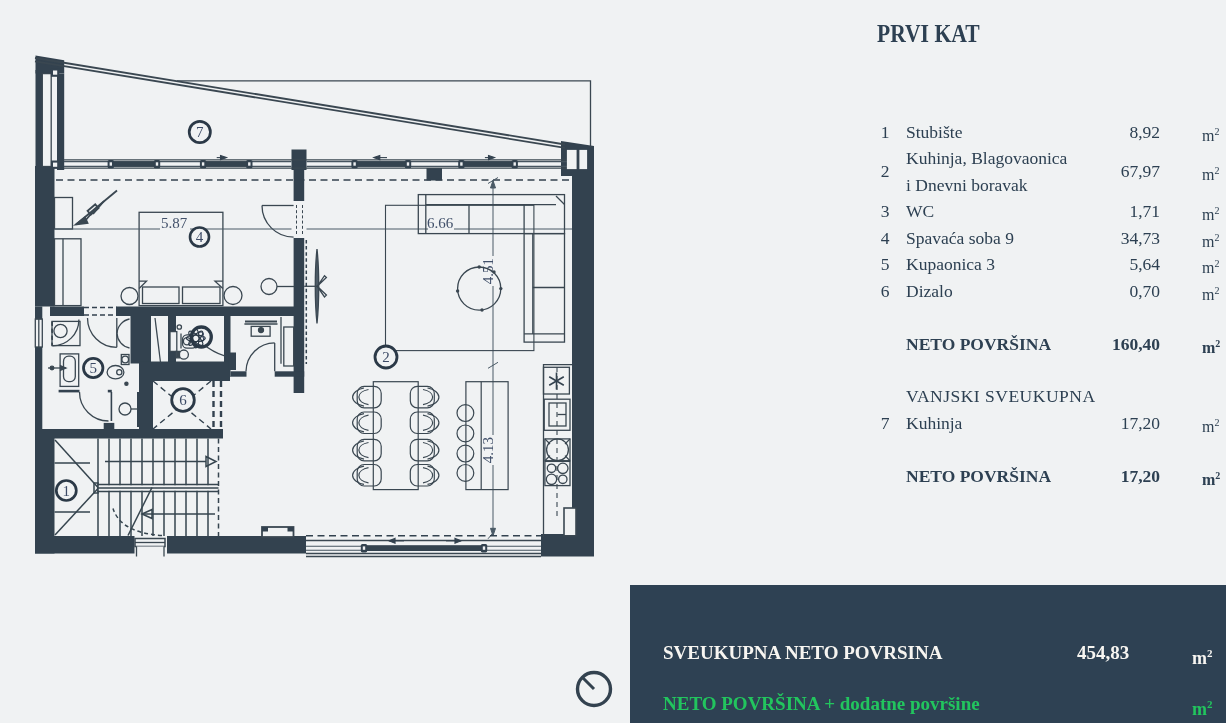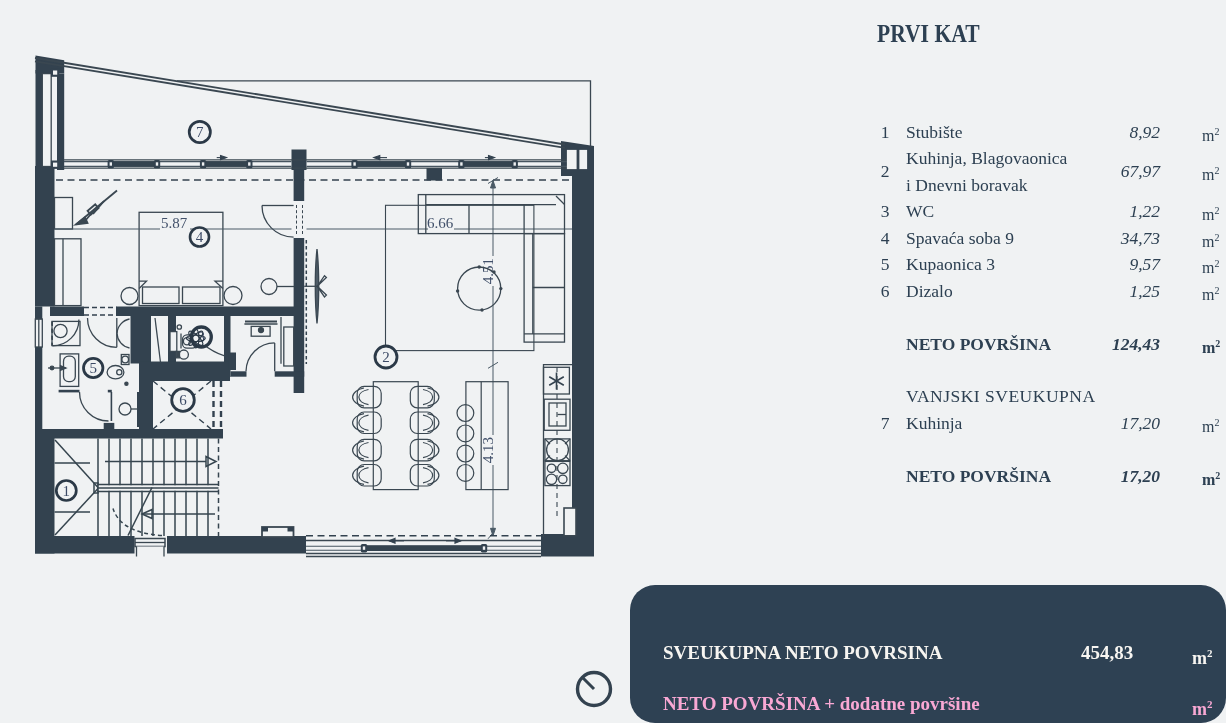--- a/index.html
+++ b/index.html
@@ -1,21 +1,21 @@
 <!DOCTYPE html>
 <html><head>
 <meta charset="utf-8">
 <style>
   html,body{margin:0;padding:0;}
   body{width:1226px;height:723px;background:#f0f2f3;font-family:"Liberation Serif",serif;position:relative;overflow:hidden;}
   .abs{position:absolute;}
   .row{position:absolute;height:22px;line-height:22px;color:#2d4052;font-size:17.5px;}
   .num{position:absolute;left:878px;width:14px;text-align:center;}
   .nm{position:absolute;left:906px;white-space:nowrap;}
-  .val{position:absolute;left:1060px;width:100px;text-align:right;font-style:italic;}
+  .val{position:absolute;left:1060px;width:100px;text-align:right;}
   .m2{position:absolute;left:1202px;font-size:16px;}
   .m2 sup{font-size:10px;vertical-align:6px;}
   .b{font-weight:bold;}
 </style>
 </head>
 <body>
 
 <svg class="abs" style="left:0;top:0" width="1226" height="723" viewBox="0 0 1226 723">
 <defs></defs>
 <g id="walls" fill="#33424f" stroke="none">
@@ -578,48 +578,48 @@
       <span class="val">67,97</span>
       <span class="m2">m<sup>2</sup></span>
     </div>
   <div class="row" style="top:173.5px;">
       <span class="nm">i Dnevni boravak</span>
     </div>
 
   <div class="row" style="top:200px;">
       <span class="num">3</span>
       <span class="nm">WC</span>
-      <span class="val">1,22</span>
+      <span class="val">1,71</span>
       <span class="m2">m<sup>2</sup></span>
     </div>
 
   <div class="row" style="top:226.5px;">
       <span class="num">4</span>
       <span class="nm">Spavaća soba 9</span>
       <span class="val">34,73</span>
       <span class="m2">m<sup>2</sup></span>
     </div>
 
   <div class="row" style="top:253px;">
       <span class="num">5</span>
       <span class="nm">Kupaonica 3</span>
-      <span class="val">9,57</span>
+      <span class="val">5,64</span>
       <span class="m2">m<sup>2</sup></span>
     </div>
 
   <div class="row" style="top:279.5px;">
       <span class="num">6</span>
       <span class="nm">Dizalo</span>
-      <span class="val">1,25</span>
+      <span class="val">0,70</span>
       <span class="m2">m<sup>2</sup></span>
     </div>
 
   <div class="row b" style="top:332.5px;">
       <span class="nm">NETO POVRŠINA</span>
-      <span class="val">124,43</span>
+      <span class="val">160,40</span>
       <span class="m2">m<sup>2</sup></span>
     </div>
 
   <div class="row" style="top:385px;letter-spacing:0.5px;">
       <span class="nm">VANJSKI SVEUKUPNA</span>
     </div>
 
   <div class="row" style="top:411.5px;">
       <span class="num">7</span>
       <span class="nm">Kuhinja</span>
@@ -627,18 +627,18 @@
       <span class="m2">m<sup>2</sup></span>
     </div>
 
   <div class="row b" style="top:464.5px;">
       <span class="nm">NETO POVRŠINA</span>
       <span class="val">17,20</span>
       <span class="m2">m<sup>2</sup></span>
     </div>
 </div>
 
-<div class="abs" style="left:630px;top:585px;width:596px;height:138px;background:#2e4153;border-radius:25px;">
-
-  <div class="abs b" style="left:33px;top:56px;width:563px;height:24px;line-height:24px;color:#f7f5f1;font-size:19px;">SVEUKUPNA NETO POVRSINA<span class="abs" style="left:394px;width:100px;text-align:center;">454,83</span><span class="abs" style="left:529px;font-size:18px;">m<sup style="font-size:11px;">2</sup></span></div>
-
-  <div class="abs b" style="left:33px;top:107px;width:563px;height:24px;line-height:24px;color:#f9a8d4;font-size:19px;">NETO POVRŠINA + dodatne površine<span class="abs" style="left:394px;width:100px;text-align:right;margin-top:27px;">556,83</span><span class="abs" style="left:529px;font-size:18px;">m<sup style="font-size:11px;">2</sup></span></div>
+<div class="abs" style="left:630px;top:585px;width:596px;height:138px;background:#2e4153;">
+
+  <div class="abs b" style="left:33px;top:56px;width:563px;height:24px;line-height:24px;color:#f7f5f1;font-size:19px;">SVEUKUPNA NETO POVRSINA<span class="abs" style="left:414px;width:100px;text-align:left;">454,83</span><span class="abs" style="left:529px;font-size:18px;">m<sup style="font-size:11px;">2</sup></span></div>
+
+  <div class="abs b" style="left:33px;top:107px;width:563px;height:24px;line-height:24px;color:#22c55e;font-size:19px;">NETO POVRŠINA + dodatne površine<span class="abs" style="left:394px;width:100px;text-align:right;margin-top:27px;">556,83</span><span class="abs" style="left:529px;font-size:18px;">m<sup style="font-size:11px;">2</sup></span></div>
 </div>
 
 </body></html>

